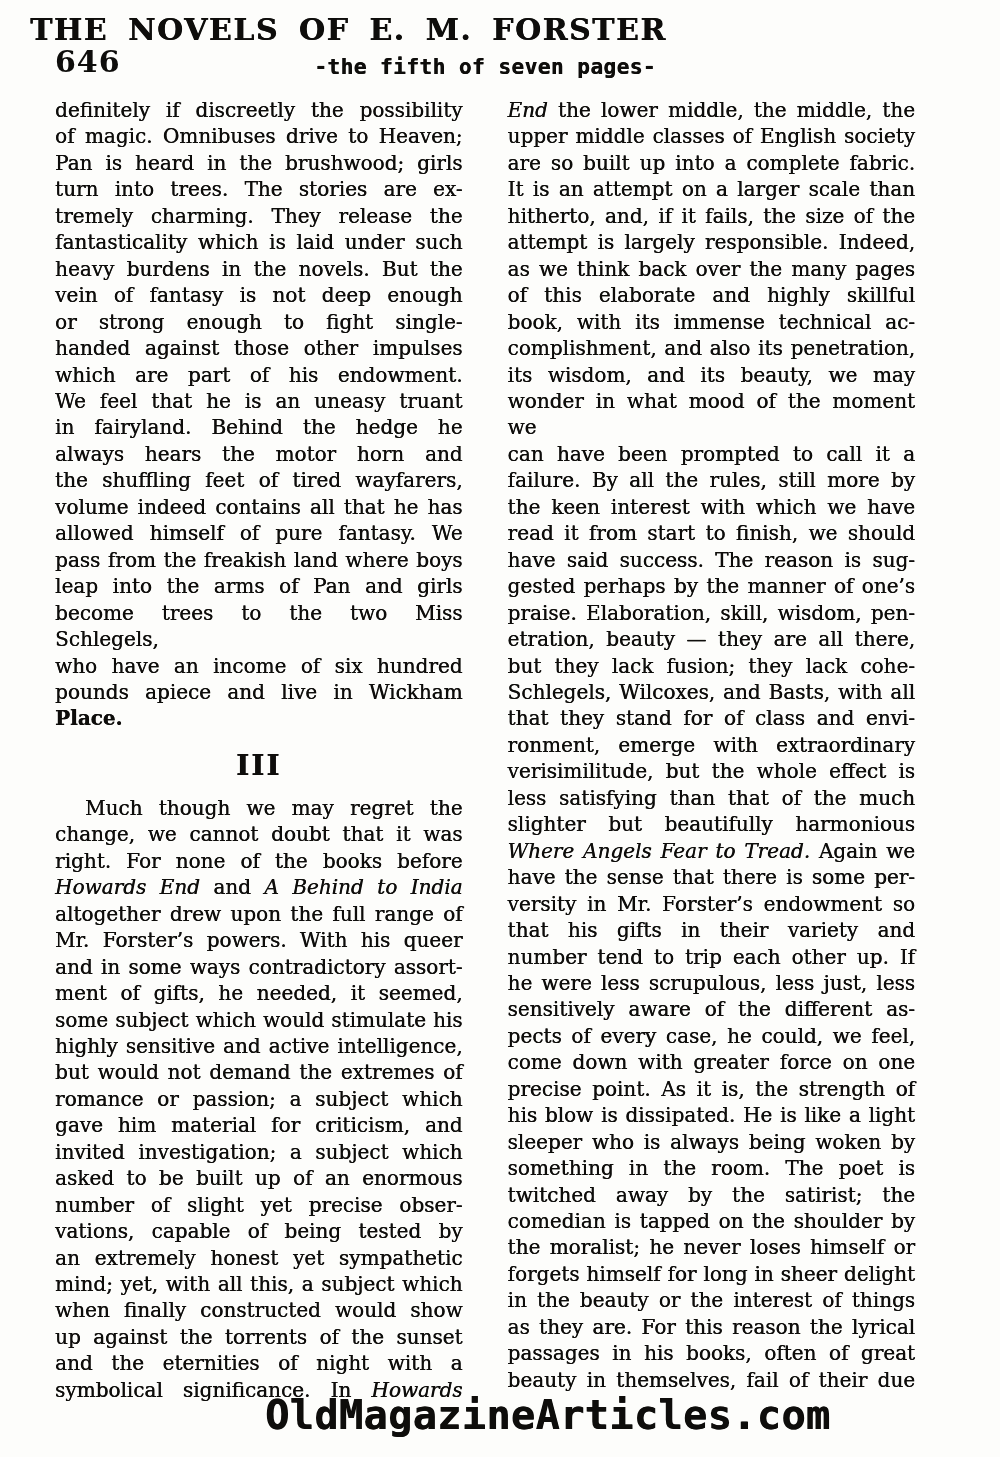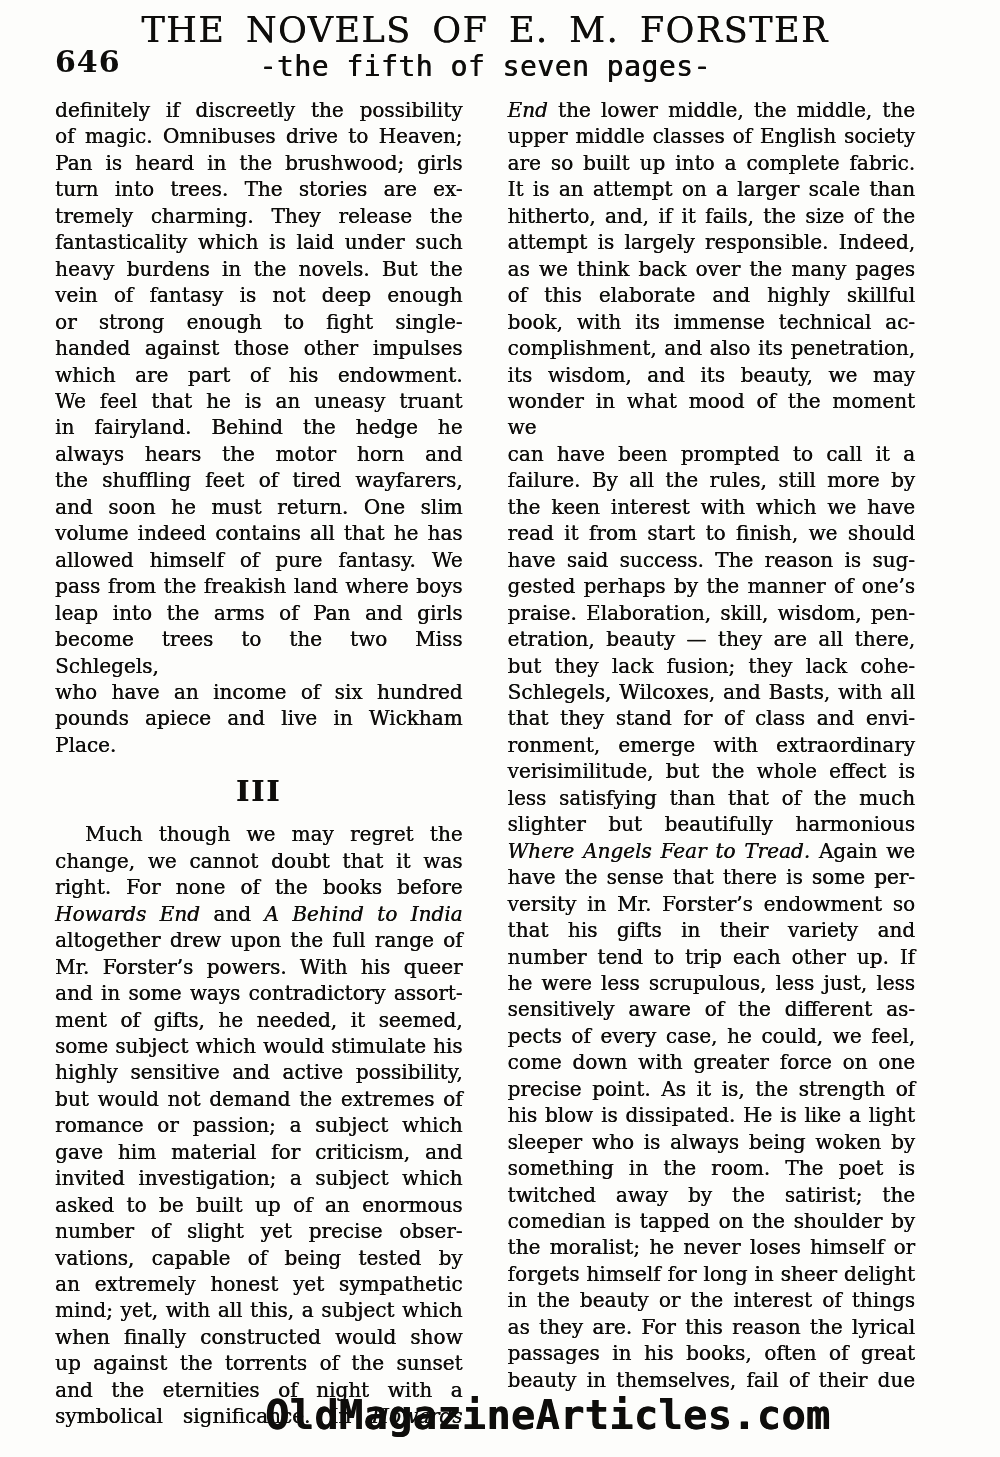--- a/index.html
+++ b/index.html
@@ -24,34 +24,34 @@
   .page-number {
     position: absolute;
     left: 55px;
     top: 44px;
     font-size: 30px;
     font-weight: bold;
     letter-spacing: 1px;
   }
   .article-title {
     margin: 0 60px 0 30px;
-    text-align: center;
-    font-size: 35px;
-    font-weight: normal;
+    text-align: left;
+    font-size: 30px;
+    font-weight: bold;
     letter-spacing: 1.5px;
     word-spacing: 8px;
     line-height: 32px;
     text-shadow: 0.4px 0 currentColor;
   }
   .page-annotation {
     margin: 2px 60px 0 30px;
     text-align: center;
     font-family: "DejaVu Sans Mono", "Liberation Mono", monospace;
-    font-weight: normal;
-    font-size: 28px;
+    font-weight: bold;
+    font-size: 21px;
     line-height: 38px;
     letter-spacing: 0.5px;
     text-shadow: 0.6px 0 currentColor;
   }
   .columns {
     display: flex;
     gap: 45px;
     margin: 11px 85px 0 55px;
     text-shadow: 0.35px 0 currentColor;
   }
@@ -62,20 +62,21 @@
   .para { margin: 0; }
   .line {
     font-size: 20px;
     line-height: 26.45px;
     text-align: justify;
     text-align-last: justify;
     white-space: normal;
   }
   .para.no-justify-last .line:last-child {
     text-align-last: left;
+    font-weight: bold;
   }
   .line.indent { text-indent: 30px; }
   .section-heading {
     text-align: center;
     font-weight: bold;
     font-size: 28px;
     letter-spacing: 2px;
     line-height: 30px;
     margin: 19px 0 14px 0;
   }
@@ -111,42 +112,41 @@
           <div class="line"><span>fantasticality which is laid under such</span></div>
           <div class="line"><span>heavy burdens in the novels. But the</span></div>
           <div class="line"><span>vein of fantasy is not deep enough</span></div>
           <div class="line"><span>or strong enough to fight single-</span></div>
           <div class="line"><span>handed against those other impulses</span></div>
           <div class="line"><span>which are part of his endowment.</span></div>
           <div class="line"><span>We feel that he is an uneasy truant</span></div>
           <div class="line"><span>in fairyland. Behind the hedge he</span></div>
           <div class="line"><span>always hears the motor horn and</span></div>
           <div class="line"><span>the shuffling feet of tired wayfarers,</span></div>
-          <div class="line"><span>and soon he must return. One slim</span></div>
           <div class="line"><span>volume indeed contains all that he has</span></div>
           <div class="line"><span>allowed himself of pure fantasy. We</span></div>
           <div class="line"><span>pass from the freakish land where boys</span></div>
           <div class="line"><span>leap into the arms of Pan and girls</span></div>
           <div class="line"><span>become trees to the two Miss Schlegels,</span></div>
           <div class="line"><span>who have an income of six hundred</span></div>
           <div class="line"><span>pounds apiece and live in Wickham</span></div>
           <div class="line"><span>Place.</span></div>
         </div>
         <div class="section-heading">III</div>
         <div class="para">
           <div class="line indent"><span>Much though we may regret the</span></div>
           <div class="line"><span>change, we cannot doubt that it was</span></div>
           <div class="line"><span>right. For none of the books before</span></div>
           <div class="line"><i>Howards End</i><span> and </span><i>A Behind to India</i></div>
           <div class="line"><span>altogether drew upon the full range of</span></div>
           <div class="line"><span>Mr. Forster’s powers. With his queer</span></div>
           <div class="line"><span>and in some ways contradictory assort-</span></div>
           <div class="line"><span>ment of gifts, he needed, it seemed,</span></div>
           <div class="line"><span>some subject which would stimulate his</span></div>
-          <div class="line"><span>highly sensitive and active possibility,</span></div>
+          <div class="line"><span>highly sensitive and active intelligence,</span></div>
           <div class="line"><span>but would not demand the extremes of</span></div>
           <div class="line"><span>romance or passion; a subject which</span></div>
           <div class="line"><span>gave him material for criticism, and</span></div>
           <div class="line"><span>invited investigation; a subject which</span></div>
           <div class="line"><span>asked to be built up of an enormous</span></div>
           <div class="line"><span>number of slight yet precise obser-</span></div>
           <div class="line"><span>vations, capable of being tested by</span></div>
           <div class="line"><span>an extremely honest yet sympathetic</span></div>
           <div class="line"><span>mind; yet, with all this, a subject which</span></div>
           <div class="line"><span>when finally constructed would show</span></div>

